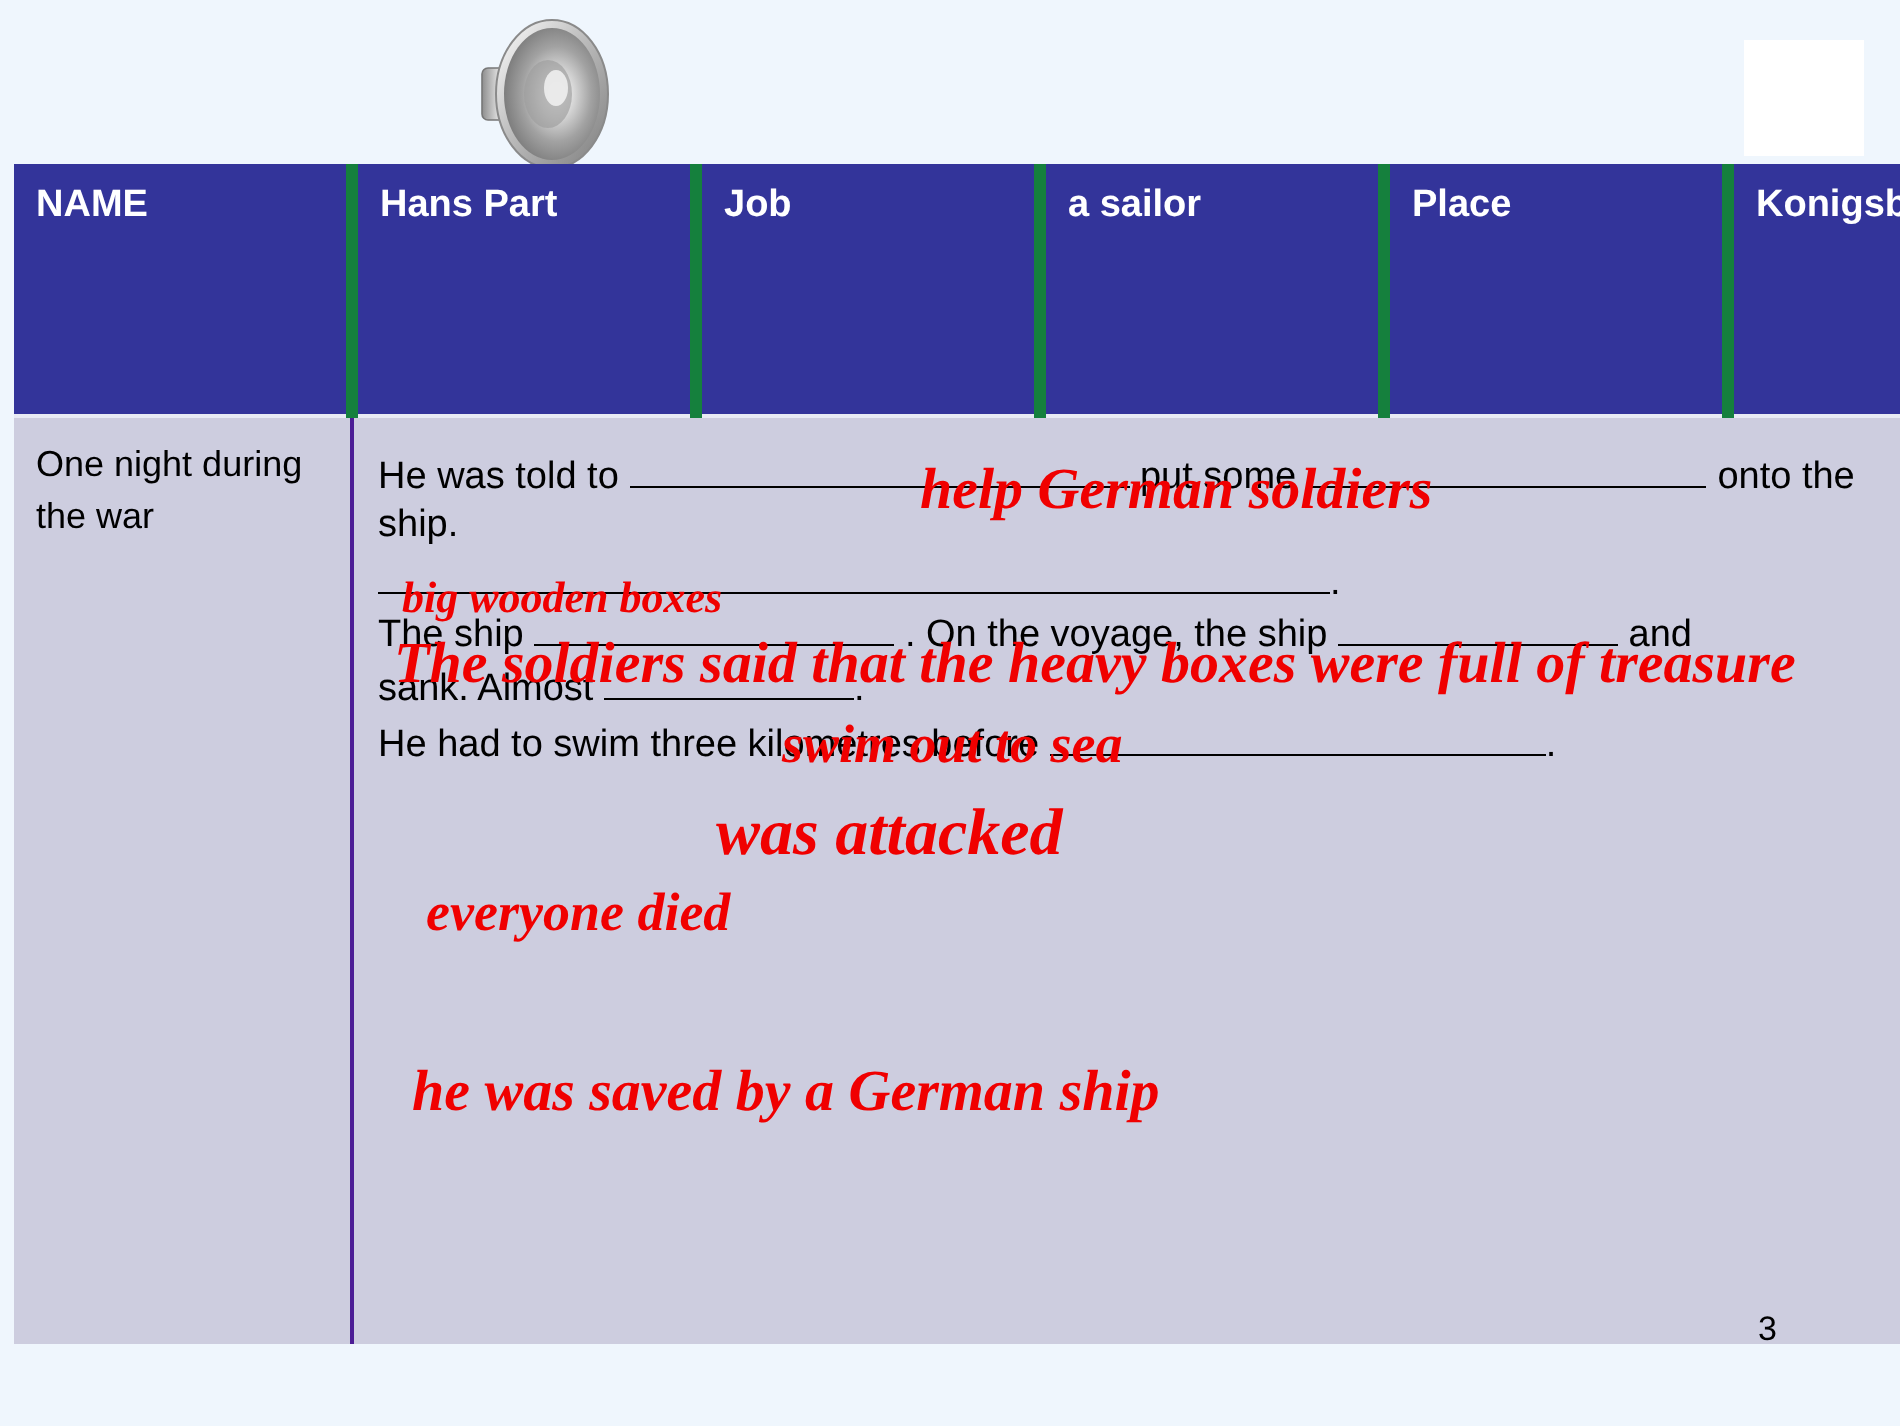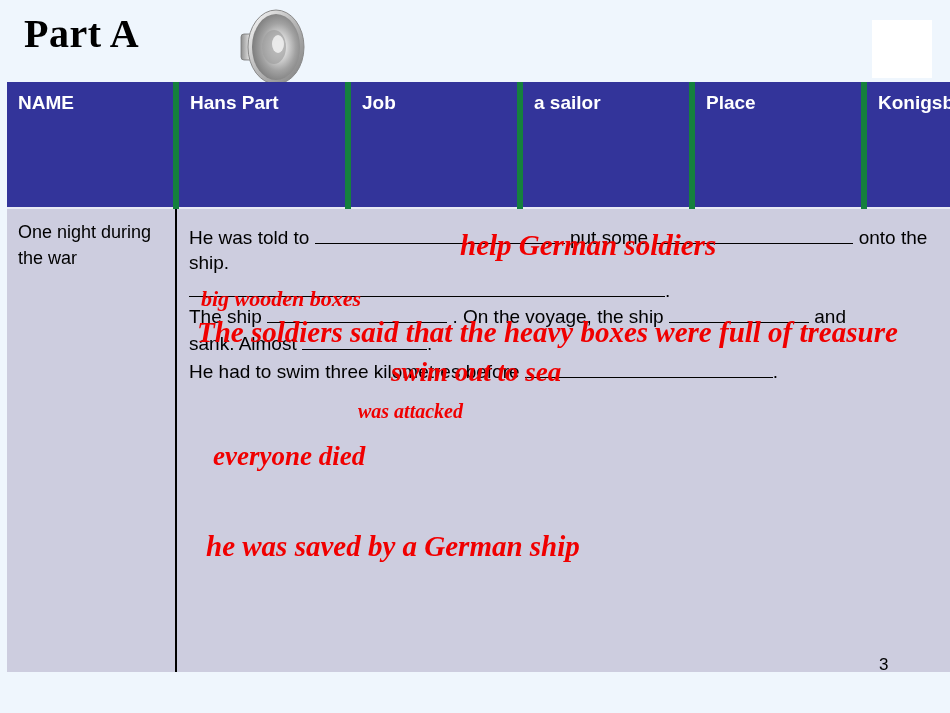--- a/index.html
+++ b/index.html
@@ -83,21 +83,21 @@
     overflow: hidden;
   }
   .hdr-cell:last-child { border-right: none; }
 
   .body-cell {
     background: #cdcddf;
     color: #000000;
     font-size: 18px;
     line-height: 1.45;
     padding: 10px 0 0 11px !important;
-    border-right: 2px solid #000000;
+    border-right: 2px solid #4c1d95;
   }
   .body-cell.no-div { border-right: none; }
 
   
   #main-cell-inner {
     position: relative;
     width: 100%;
     height: 100%;
   }
 
@@ -133,21 +133,20 @@
     top: 655px;
     font-size: 17px;
     color: #000000;
   }
 </style>
 </head>
 <body>
 
 <div id="slide">
 
-  <div id="title">Part A</div>
 
   <div id="speaker-icon">
     <svg viewBox="0 0 74 80" width="74" height="80">
       <defs>
         <radialGradient id="coneGrad" cx="55%" cy="50%" r="62%">
           <stop offset="0%" stop-color="#fdfdfd"></stop>
           <stop offset="28%" stop-color="#d9d9d9"></stop>
           <stop offset="58%" stop-color="#a2a2a2"></stop>
           <stop offset="100%" stop-color="#6f6f6f"></stop>
         </radialGradient>
@@ -217,21 +216,21 @@
 
           <div class="blk-line" style="left:1px; top:141px;">
             <span>He had to swim three kilometres before</span>
             <span class="blank" style="width:248px"></span><span>.</span>
           </div>
 
           <div class="red-ans" style="left:272px; top:12px; font-size:29px;">help German soldiers</div>
           <div class="red-ans" style="left:13px; top:69px; font-size:22px;font-style:italic;">big wooden boxes</div>
           <div class="red-ans" style="left:9px; top:99px; font-size:29px;">The soldiers said that the heavy boxes were full of treasure</div>
           <div class="red-ans" style="left:203px; top:140px; font-size:27px;">swim out to sea</div>
-          <div class="red-ans" style="left:170px; top:182px; font-size:20px;">was attacked</div>
+          <div class="red-ans" style="left:170px; top:182px; font-size:33px;">was attacked</div>
           <div class="red-ans" style="left:25px; top:224px; font-size:27px;">everyone died</div>
           <div class="red-ans" style="left:18px; top:313px; font-size:29px;">he was saved by a German ship</div>
 
         </div>
       </td>
     </tr>
   </tbody>
     </table>
 
   <div id="page-number">3</div>

